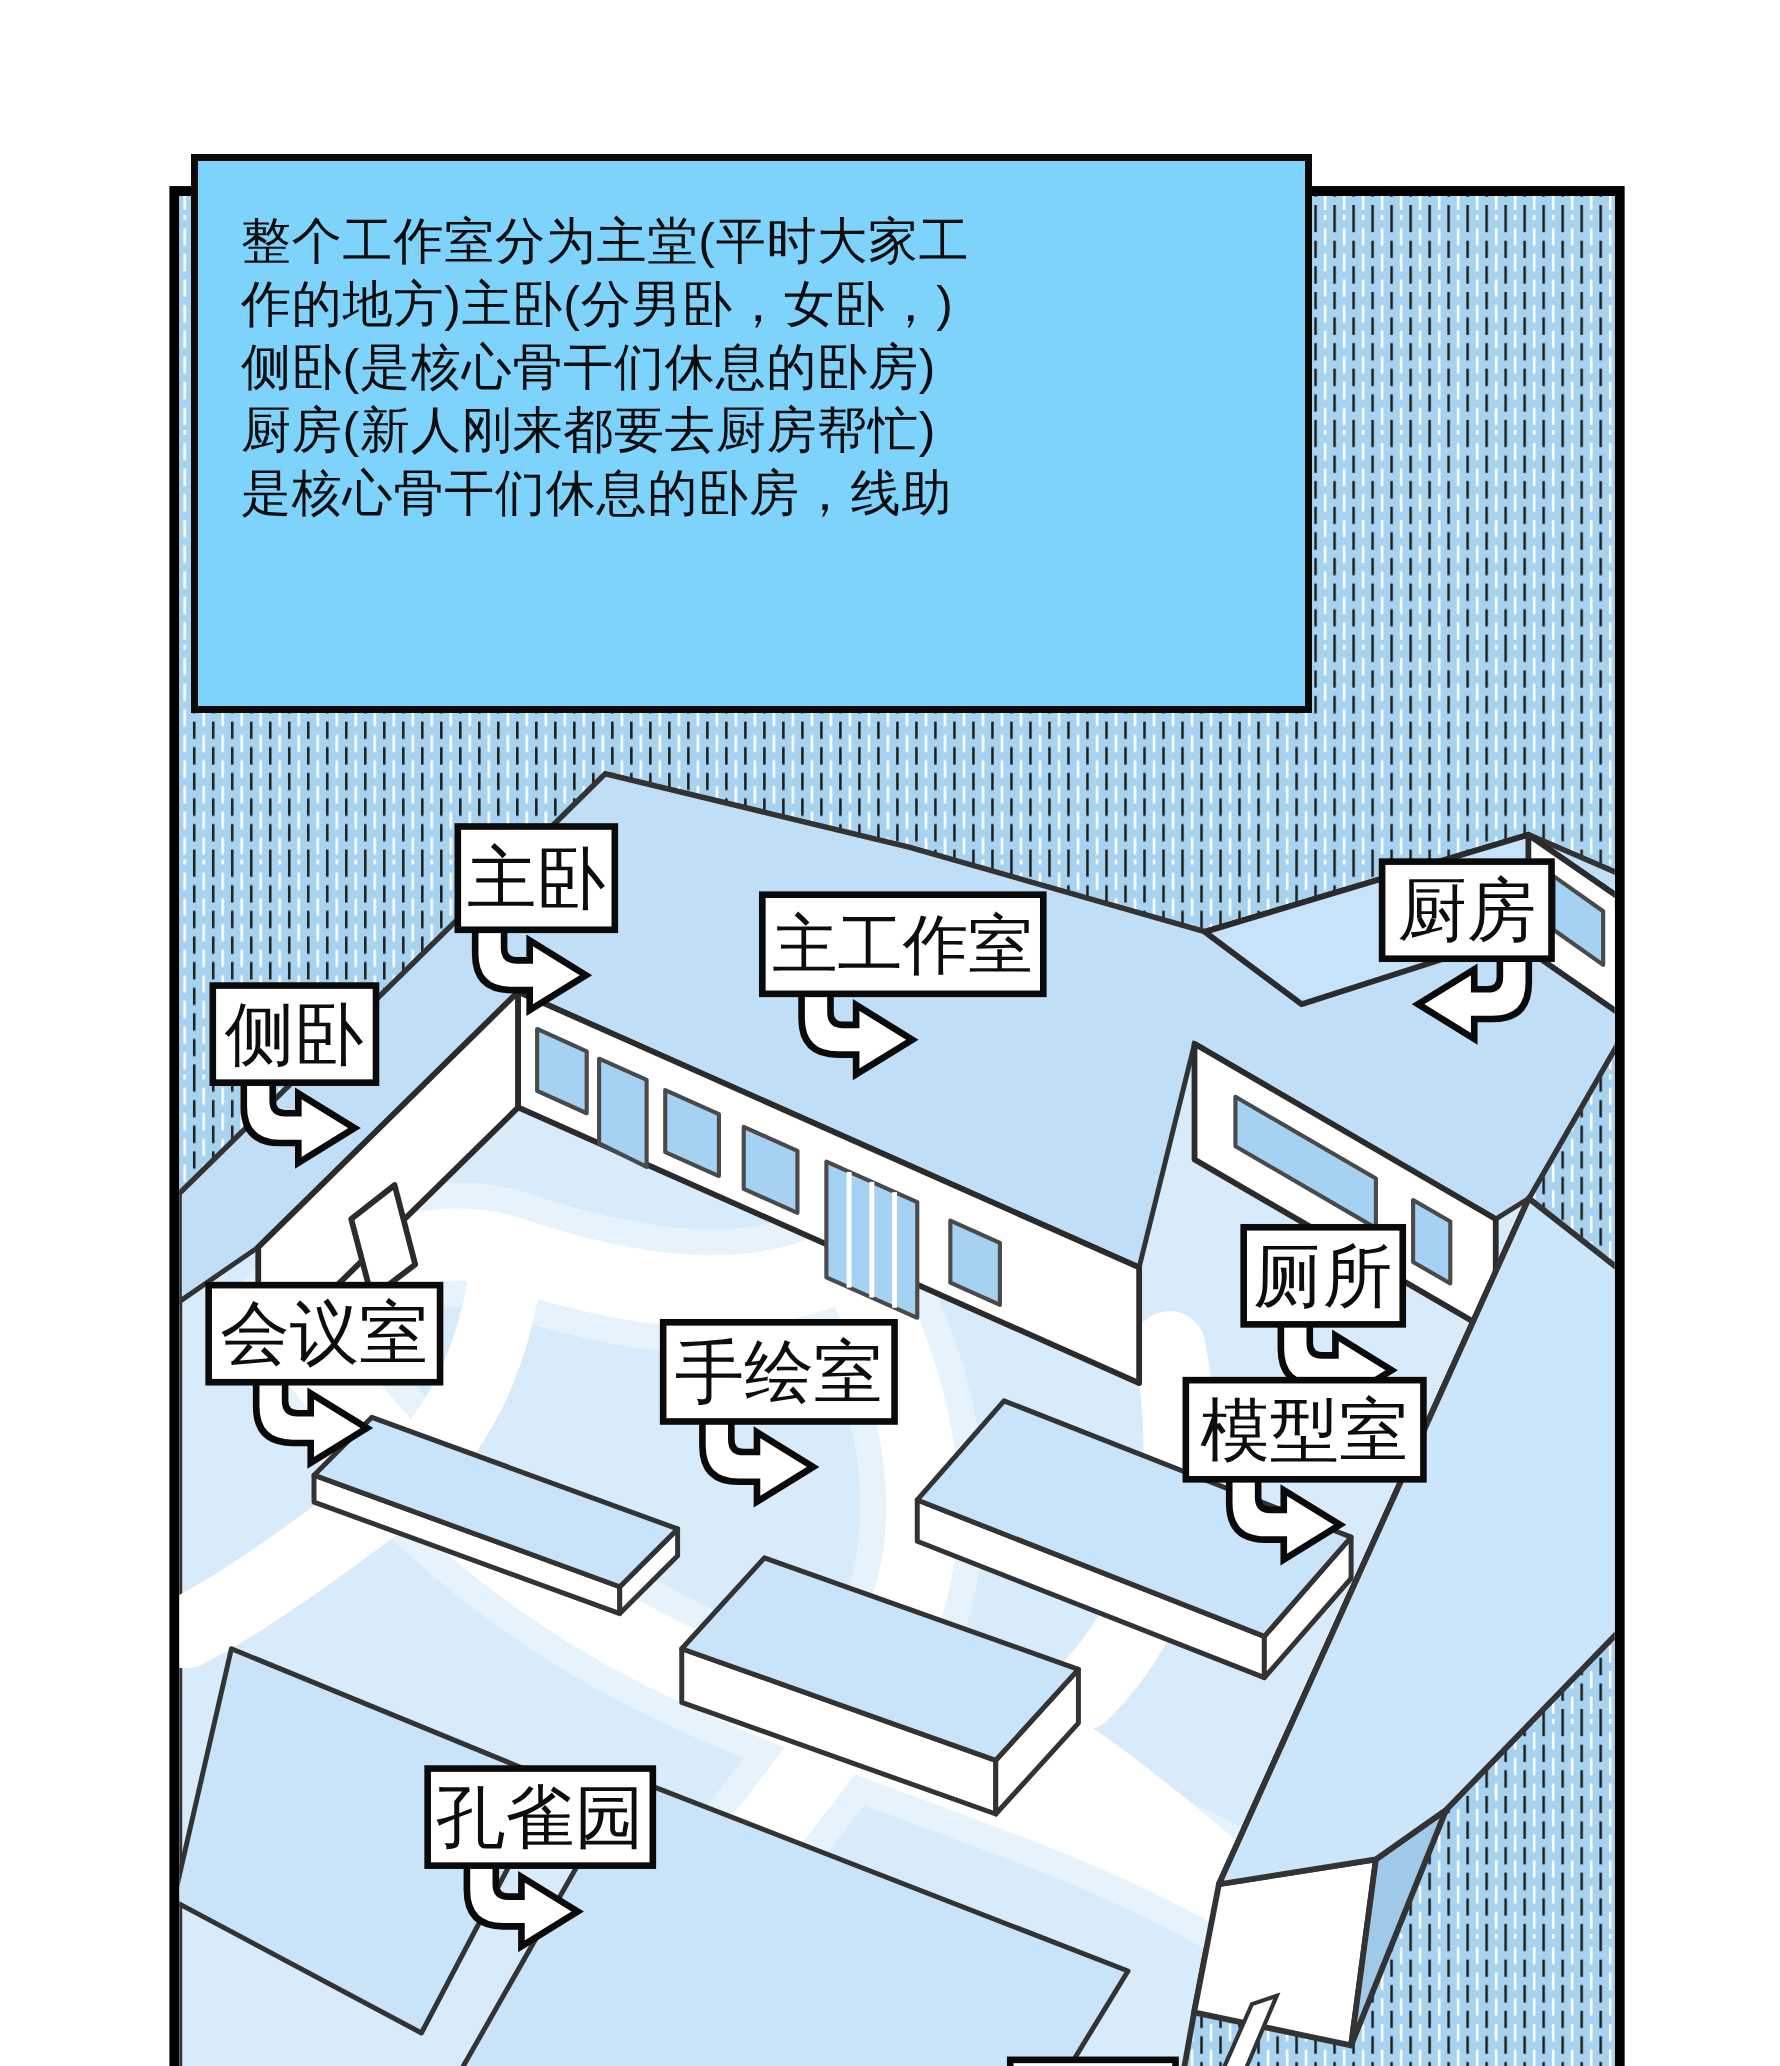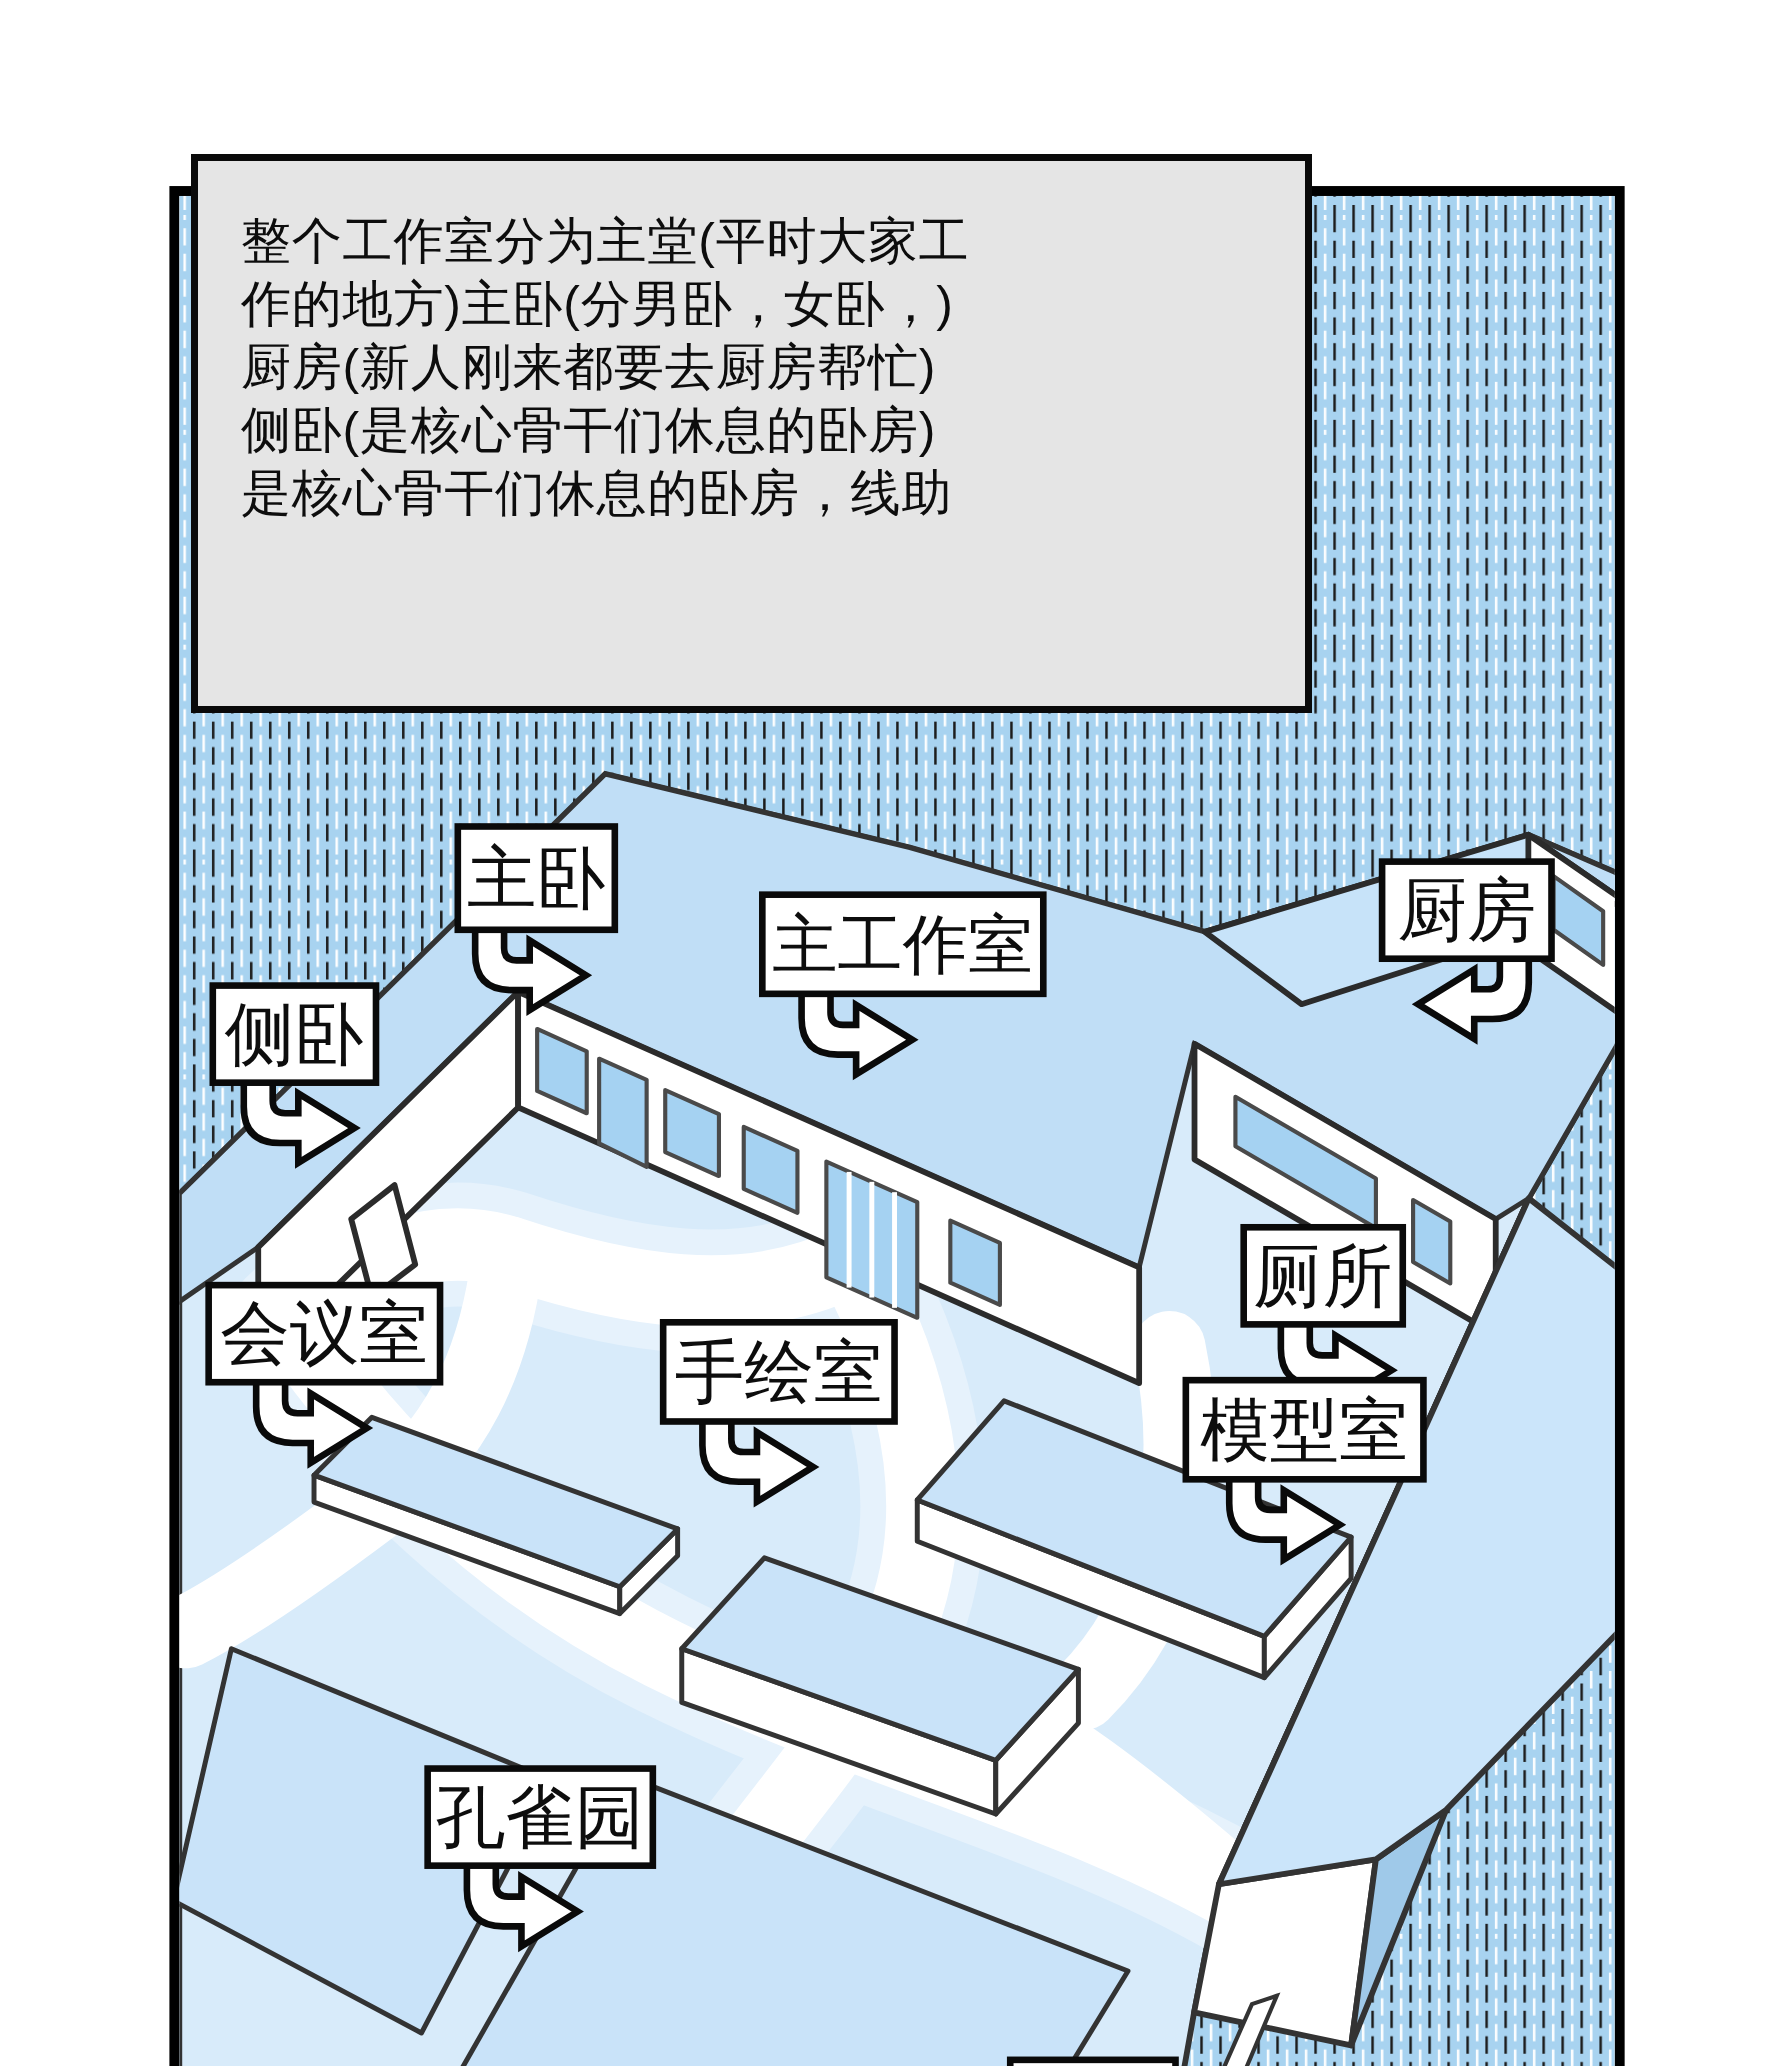--- a/index.html
+++ b/index.html
@@ -1,21 +1,21 @@
 <!DOCTYPE html>
 <html style="font-size:6.6px"><head>
 <meta charset="utf-8">
 <style>
   html,body{margin:0;padding:0;background:#ffffff;}
   body{width:1780px;height:2512px;position:relative;font-family:"Liberation Sans","DejaVu Sans",sans-serif;}
   #stage{position:absolute;left:0;top:0;width:1780px;height:2512px;}
   svg{position:absolute;left:0;top:0;}
   .desc-box{
     position:absolute;left:191px;top:154px;width:1121px;height:559px;
-    background:#e5e5e5;border:7.4px solid #0a0a0a;box-sizing:border-box;
+    background:#7dd3fc;border:7.4px solid #0a0a0a;box-sizing:border-box;
     padding:49px 25px 0 43px;z-index:5;
   }
   .desc-line{
     font-size:50px;line-height:63px;color:#0d0d0d;letter-spacing:0.8px;
     white-space:nowrap;font-weight:400;
   }
 </style>
 </head>
 <body>
 
@@ -183,19 +183,19 @@
         <rect x="2445" y="4985" width="400" height="230" fill="#ffffff" stroke="#0a0a0a" stroke-width="16"></rect>
         <text x="2645" y="5100" dominant-baseline="central">大门</text>
       </g>
     </g>
   </g>
 </svg>
 
   <div class="desc-box">
     <div class="desc-line">整个工作室分为主堂(平时大家工</div>
     <div class="desc-line">作的地方)主卧(分男卧，女卧，)</div>
+    <div class="desc-line">侧卧(是核心骨干们休息的卧房)</div>
     <div class="desc-line">厨房(新人刚来都要去厨房帮忙)</div>
-    <div class="desc-line">侧卧(是核心骨干们休息的卧房)</div>
     <div class="desc-line">是核心骨干们休息的卧房，线助</div>
   </div>
 
 </div>
 
 
 </body></html>

